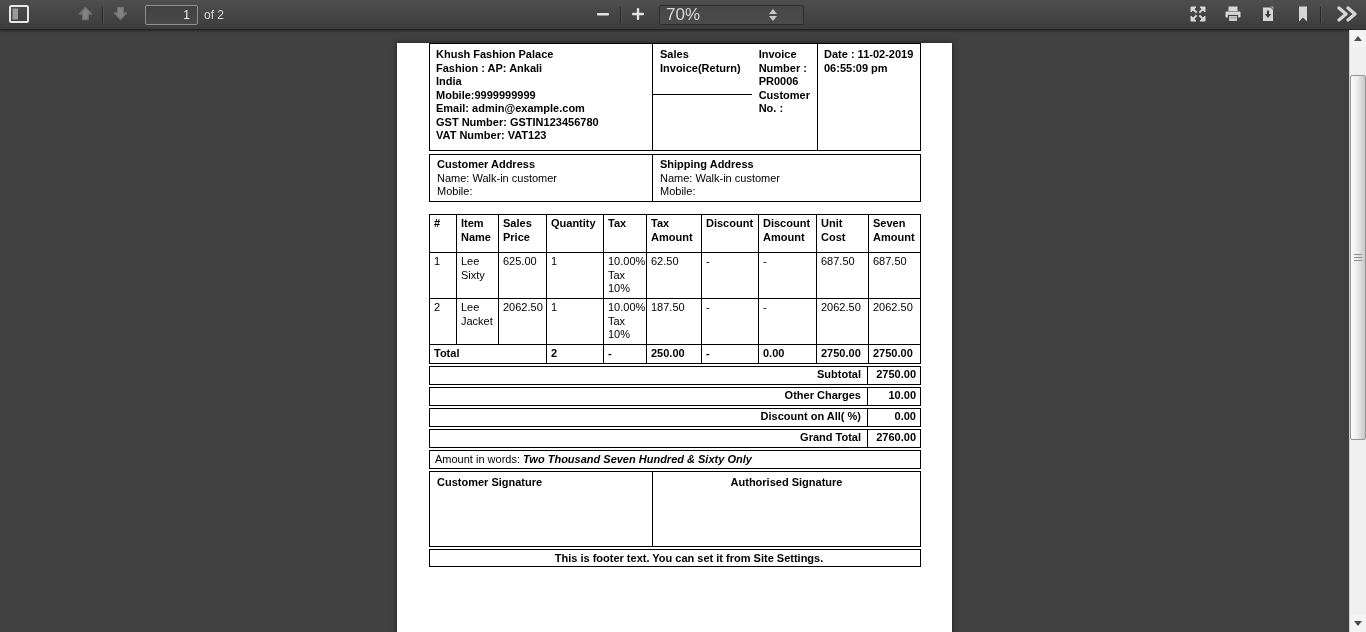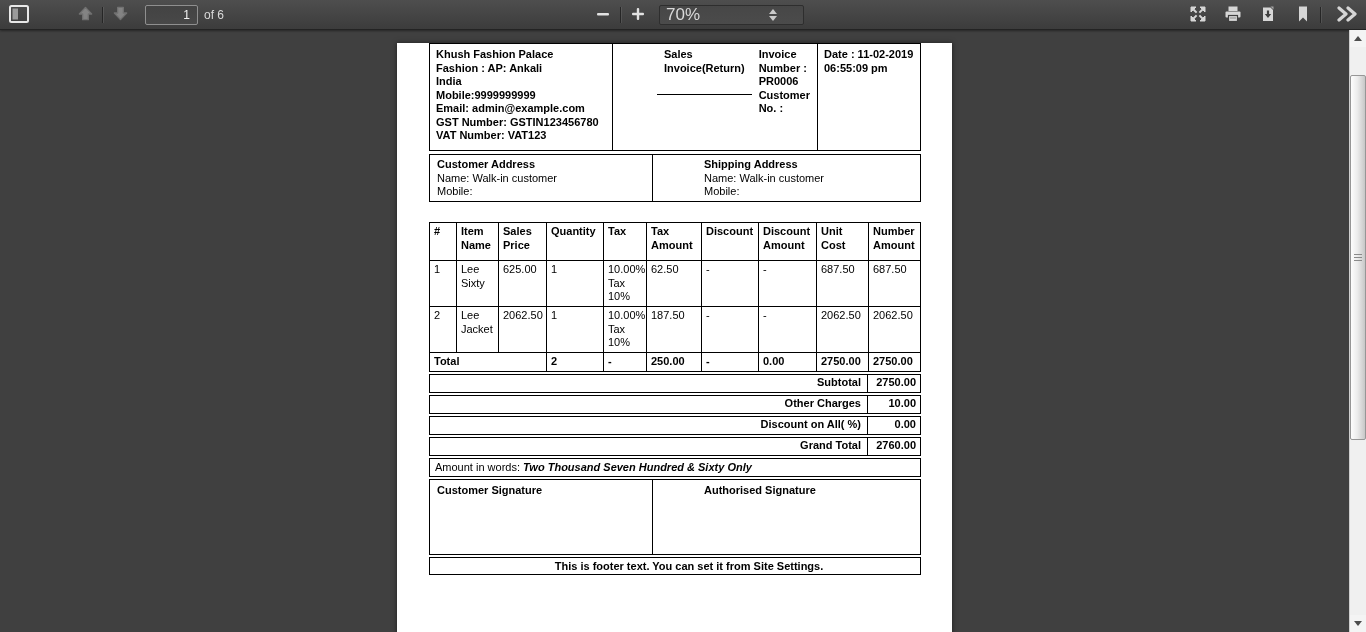--- a/index.html
+++ b/index.html
@@ -57,29 +57,29 @@
             border-right:4px solid transparent; border-top:5px solid #4d4d4d; }
   .sb-thumb { position:absolute; left:0; width:16px; top:45px; height:365px;
               background:linear-gradient(to right,#fdfdfd,#ececec 45%,#c7c7c7);
               border:1px solid #969696; border-radius:2px; cursor:pointer; }
   .grip { position:absolute; left:3px; right:3px; top:50%; height:8px; margin-top:-4px;
           background:repeating-linear-gradient(to bottom,#8a8a8a 0,#8a8a8a 1px,transparent 1px,transparent 3px); }
 
   
   .invoice { margin:13px 31px 0 32px; font-size:11px; line-height:13.5px; color:#000; }
   .bold { font-weight:bold; }
-  .sec { border:1px solid #000;gap:44px; }
+  .sec { border:1px solid #000; }
   .header-sec { display:flex; height:108px; margin-bottom:3px; }
   .company-cell { width:223px; border-right:1px solid #000; padding:4px 6px; font-weight:bold; }
   .header-right { flex:1; display:flex; flex-direction:row; }
   .title-cell { height:51px; border-bottom:1px solid #000; padding:4px 7px; font-weight:bold; }
   .meta-row { flex:1; display:flex; }
   .meta-left { flex:1; padding:4px 7px; font-weight:bold; }
   .meta-right { width:103px; border-left:1px solid #000; padding:4px 6px; font-weight:bold; }
-  .addr-sec { display:flex; height:48px; margin-bottom:20px; }
+  .addr-sec { display:flex; height:48px; margin-bottom:12px; }
   .addr-customer { width:223px; border-right:1px solid #000; padding:3px 7px; }
   .addr-shipping { flex:1; padding:3px 7px; }
 
   .itbl { border-collapse:collapse; table-layout:fixed; width:100%; margin-bottom:2px;
           font-size:11px; line-height:13.5px; }
   .itbl th, .itbl td { border:1px solid #000; vertical-align:top; padding:2px 4px;
                        text-align:left; overflow:hidden; }
   .itbl th { font-weight:bold; height:38px; }
   .itbl td { font-weight:normal; }
   .row-item td { height:46px; }
@@ -95,21 +95,21 @@
                justify-content:flex-end; padding-right:6px; }
   .sum-value { width:52px; display:flex; align-items:center; justify-content:flex-end;
                padding-right:4px; }
 
   .words-row { border:1px solid #000; height:19px; line-height:17px; padding-left:5px;
                margin-bottom:2px; }
   .words-value { font-weight:bold; font-style:italic; }
 
   .sig-sec { display:flex; height:76px; margin-bottom:2px; }
   .sig-customer { width:223px; border-right:1px solid #000; padding:4px 7px; font-weight:bold; }
-  .sig-auth { flex:1; padding:4px 7px; font-weight:bold; }
+  .sig-auth { flex:1; padding:4px 7px; font-weight:bold;text-align:center; }
 
   .footer-row { border:1px solid #000; height:18px; line-height:16px; text-align:center;
                 font-weight:bold;padding-left:28px; }
 </style>
 </head>
 <body>
 
 <div class="toolbar">
   <div class="tb-group tb-left">
     <button class="tb-btn">
@@ -130,21 +130,21 @@
     </button>
     <div class="sep"></div>
     <button class="tb-btn dim">
       <span>
         <svg width="17" height="17" viewBox="0 0 18 18" style="transform:rotate(180deg)">
           <path d="M9 2.5 L15.5 9.5 H12 V15.5 H6 V9.5 H2.5 Z" fill="#a9a9a9" stroke="#8a8a8a" stroke-width="1.4" stroke-linejoin="round"></path>
         </svg>
       </span>
     </button>
     <input class="page-input" value="1" style="">
-    <span class="of-label">of 6</span>
+    <span class="of-label">of 2</span>
   </div>
 
   <div class="tb-group tb-center">
     <button class="tb-btn">
       <span>
         <svg width="14" height="14" viewBox="0 0 14 14">
             <rect x="1" y="6" width="12" height="2.4" rx="1" fill="#e2e2e2"></rect>
           </svg>
       </span>
     </button>
@@ -278,21 +278,21 @@
             <tr>
           <th>#</th>
           <th>Item Name</th>
           <th>Sales Price</th>
           <th>Quantity</th>
           <th>Tax</th>
           <th>Tax Amount</th>
           <th>Discount</th>
           <th>Discount Amount</th>
           <th>Unit Cost</th>
-          <th>Number Amount</th>
+          <th>Seven Amount</th>
         </tr>
         <tr class="row-item">
           <td>1</td>
           <td>Lee Sixty</td>
           <td>625.00</td>
           <td>1</td>
           <td class="pre">10.00%
 Tax
 10%</td>
           <td class="num">62.50</td>

